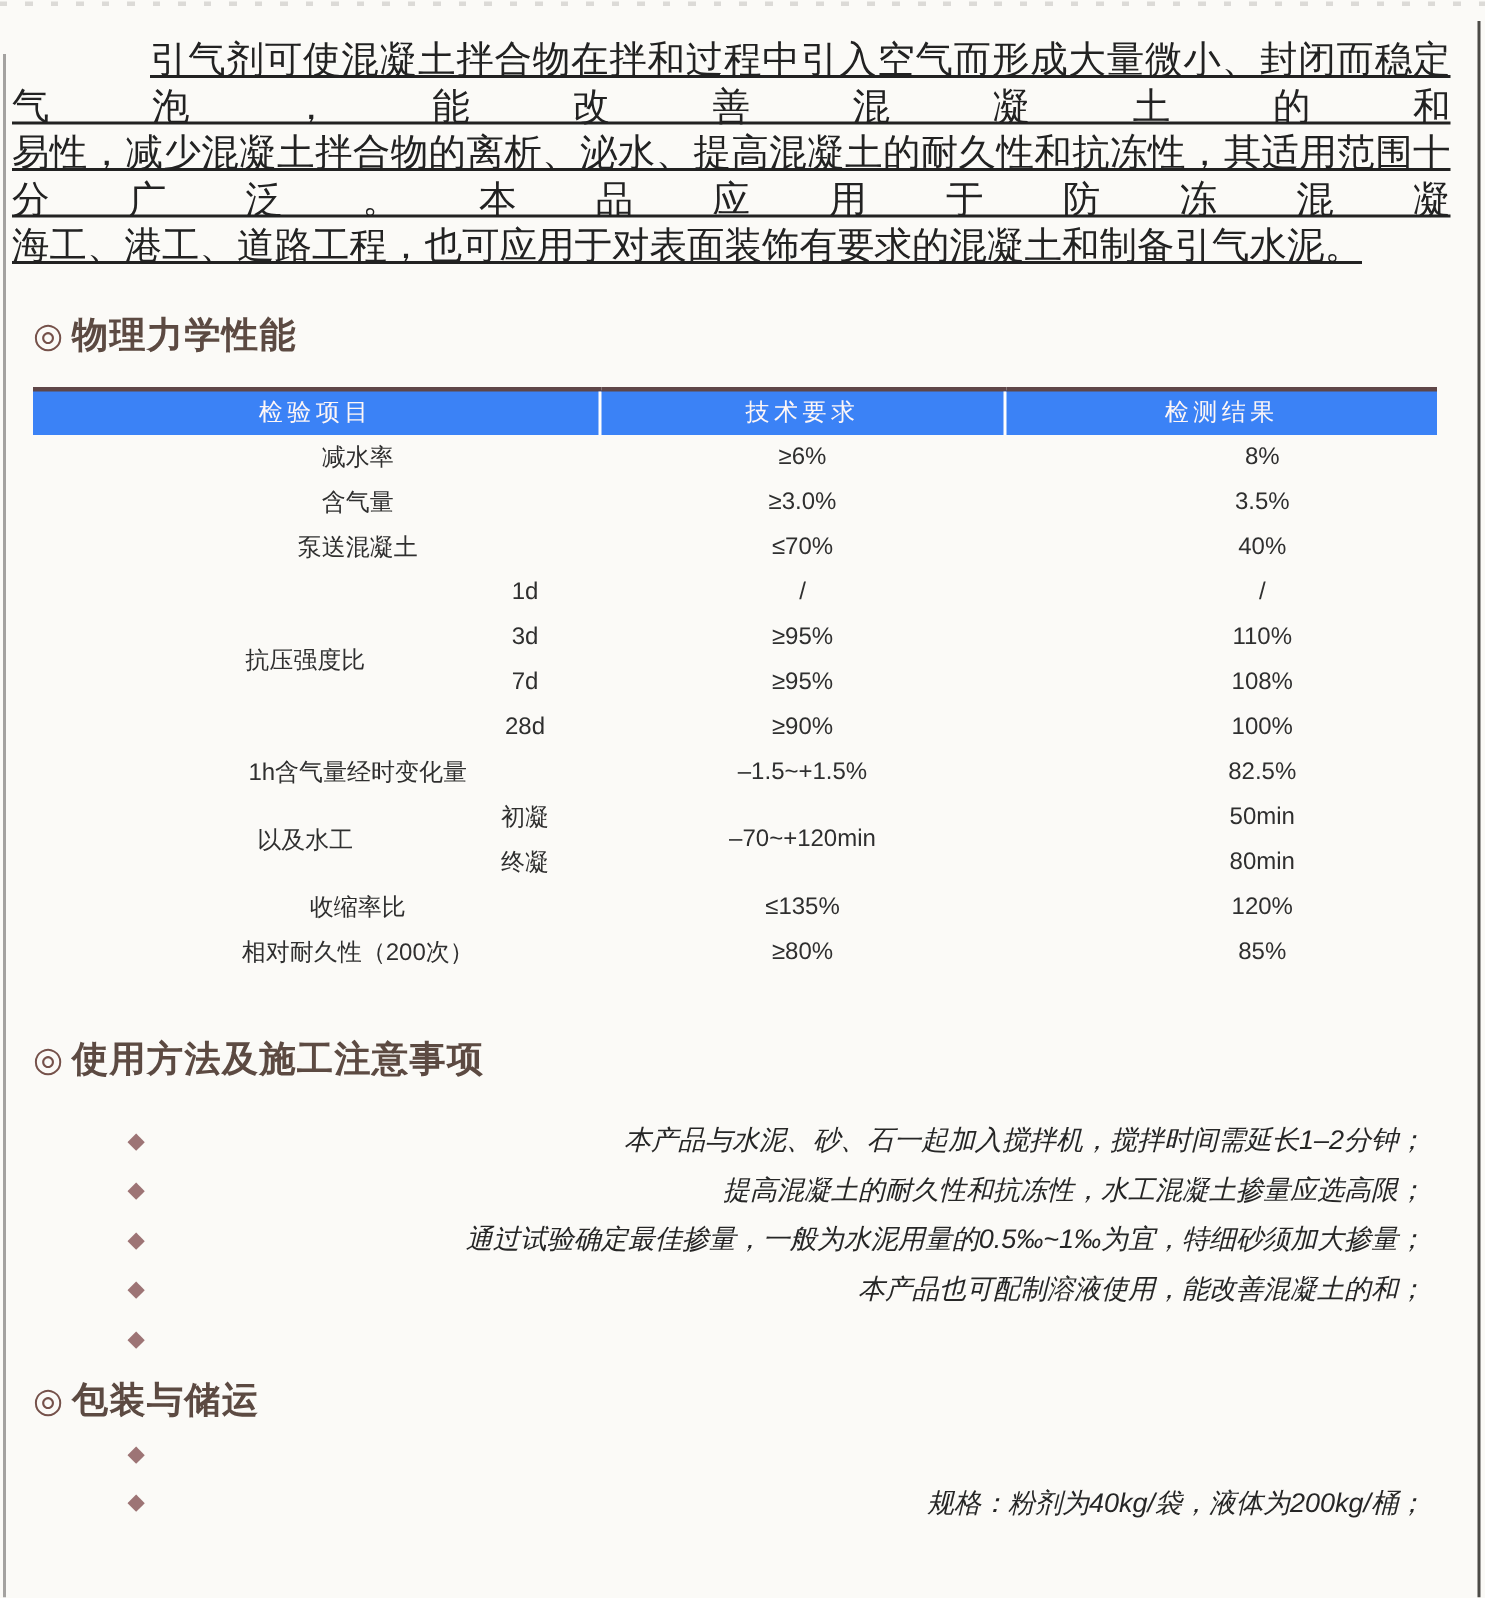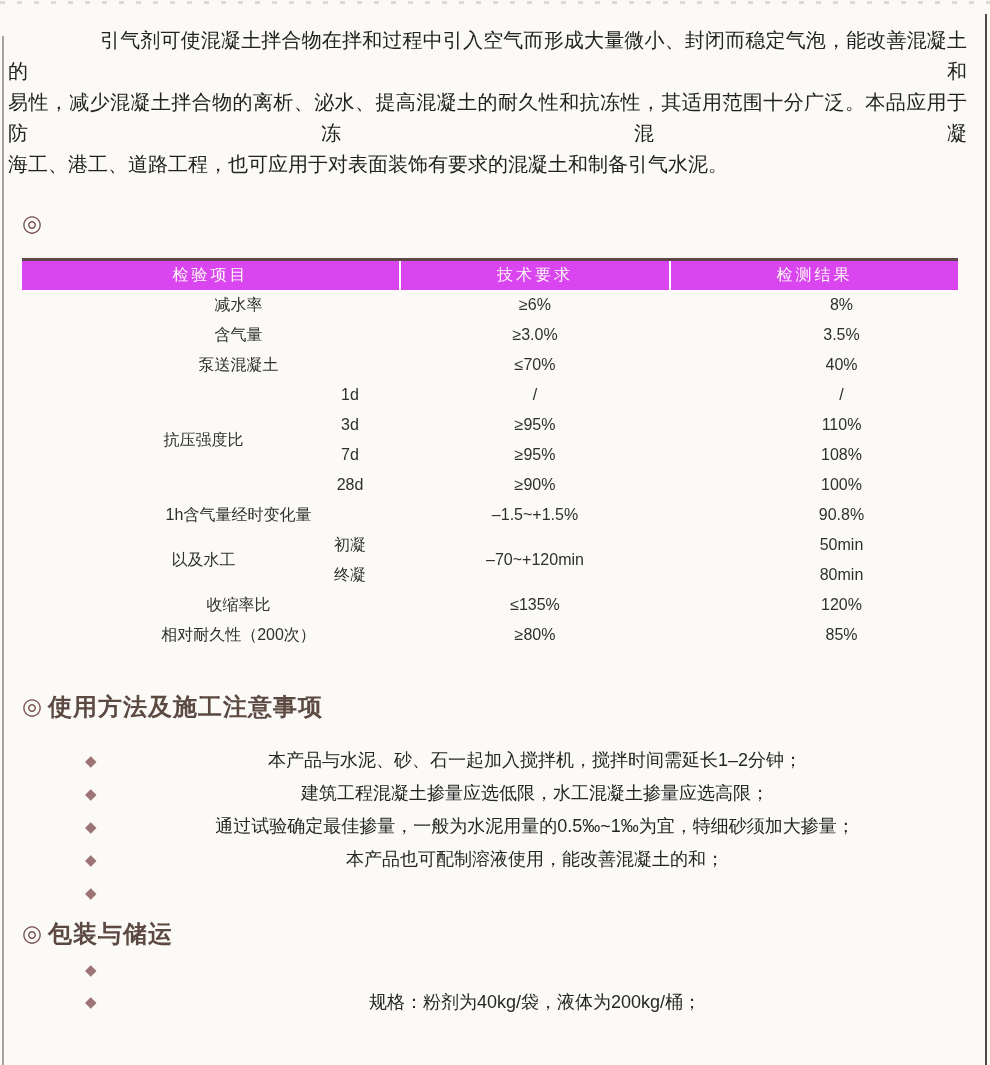--- a/index.html
+++ b/index.html
@@ -21,21 +21,21 @@
     position:absolute; left:985px; top:14px; bottom:0; width:2px;
     background:#2d2b28; opacity:.85;
   }
   .edge-left {
     position:absolute; left:2px; top:36px; bottom:0; width:2px;
     background:#3a3836; opacity:.45;
   }
   
   .intro {
     margin:25px 23px 0 8px;
-    font-size:20px; line-height:31px; color:#222;
+    font-size:25px; line-height:31px; color:#222;text-decoration:underline;
   }
   .intro .line { text-align:justify; text-align-last:justify; }
   .intro .line.first { text-indent:92px; }
   .intro .line.last  { text-align-last:left; }
   
   h2.section-title {
     margin:0 0 0 0; padding-left:22px;
     font-size:24px; line-height:33px; font-weight:bold;
     color:#5c4a42; letter-spacing:1px;
     display:flex; align-items:center;
@@ -47,21 +47,21 @@
   #sec1 { margin-top:27px; }
   #sec2 { margin-top:40px; }
   #sec3 { margin-top:8px; }
   
   table.props {
     width:936px; margin:18px 0 0 22px;
     border-collapse:collapse; table-layout:fixed;
     font-size:16px; color:#333;
   }
   table.props thead th {
-    height:27px; background:#d946ef; color:#fdf6f6;
+    height:27px; background:#3b82f6; color:#fdf6f6;
     font-weight:normal; font-size:16px; letter-spacing:3px;
     border-top:3px solid #5f4648;
   }
   table.props thead th.div { border-right:2px solid #fefdfd; }
   table.props tbody td {
     height:28px; text-align:center; vertical-align:middle;
     font-size:16px; color:#2f2f2f;margin-top:32px;
   }
   td.c-item { padding-left:56px; }
   td.c-main { text-align:left; padding-left:86px; }
@@ -74,37 +74,38 @@
   ul.blist li {
     display:flex; align-items:flex-start;
     padding-left:85px; font-size:18px; color:#262626;
   }
   ul.usage li   { line-height:33px; }
   ul.packing li { line-height:32px; }
   ul.blist .dm {
     flex:0 0 35px; font-size:15px; color:#9d7475;
   }
   ul.blist .bt { flex:1; padding-right:40px; }
-  ul.blist .bl { display:block; text-align:center; }
+  ul.blist .bl { display:block; text-align:right;font-style:italic; }
 </style>
 </head>
 <body>
 
 <div class="scan-top"></div>
 <div class="edge-left"></div>
 <div class="edge-right"></div>
 
 <div class="intro">
   <div class="line first">引气剂可使混凝土拌合物在拌和过程中引入空气而形成大量微小、封闭而稳定气泡，能改善混凝土的和</div>
   <div class="line">易性，减少混凝土拌合物的离析、泌水、提高混凝土的耐久性和抗冻性，其适用范围十分广泛。本品应用于防冻混凝</div>
   <div class="line last">海工、港工、道路工程，也可应用于对表面装饰有要求的混凝土和制备引气水泥。</div>
 </div>
 
 <h2 class="section-title" id="sec1">
   <span class="mk">◎</span>
+  <span>物理力学性能</span>
 </h2>
 
 <table class="props">
   <colgroup>
       <col style="width:278px">
       <col style="width:100px">
       <col style="width:270px">
       <col style="width:288px">
     </colgroup>
   <thead>
@@ -147,21 +148,21 @@
       <td class="c-res">108%</td>
     </tr>
     <tr>
       <td class="c-sub">28d</td>
       <td class="c-req">≥90%</td>
       <td class="c-res">100%</td>
     </tr>
     <tr>
       <td class="c-item" colspan="2">1h含气量经时变化量</td>
       <td class="c-req">–1.5~+1.5%</td>
-      <td class="c-res">90.8%</td>
+      <td class="c-res">82.5%</td>
     </tr>
     <tr>
       <td class="c-main" rowspan="2">以及水工</td>
       <td class="c-sub">初凝</td>
       <td class="c-req" rowspan="2">–70~+120min</td>
       <td class="c-res">50min</td>
     </tr>
     <tr>
       <td class="c-sub">终凝</td>
       <td class="c-res">80min</td>
@@ -187,21 +188,21 @@
 <ul class="blist usage">
   <li>
     <span class="dm">◆</span>
     <span class="bt">
         <span class="bl">本产品与水泥、砂、石一起加入搅拌机，搅拌时间需延长1–2分钟；</span>
       </span>
   </li>
   <li>
     <span class="dm">◆</span>
     <span class="bt">
-        <span class="bl">建筑工程混凝土掺量应选低限，水工混凝土掺量应选高限；</span>
+        <span class="bl">提高混凝土的耐久性和抗冻性，水工混凝土掺量应选高限；</span>
       </span>
   </li>
   <li>
     <span class="dm">◆</span>
     <span class="bt">
         <span class="bl">通过试验确定最佳掺量，一般为水泥用量的0.5‰~1‰为宜，特细砂须加大掺量；</span>
       </span>
   </li>
   <li>
     <span class="dm">◆</span>

